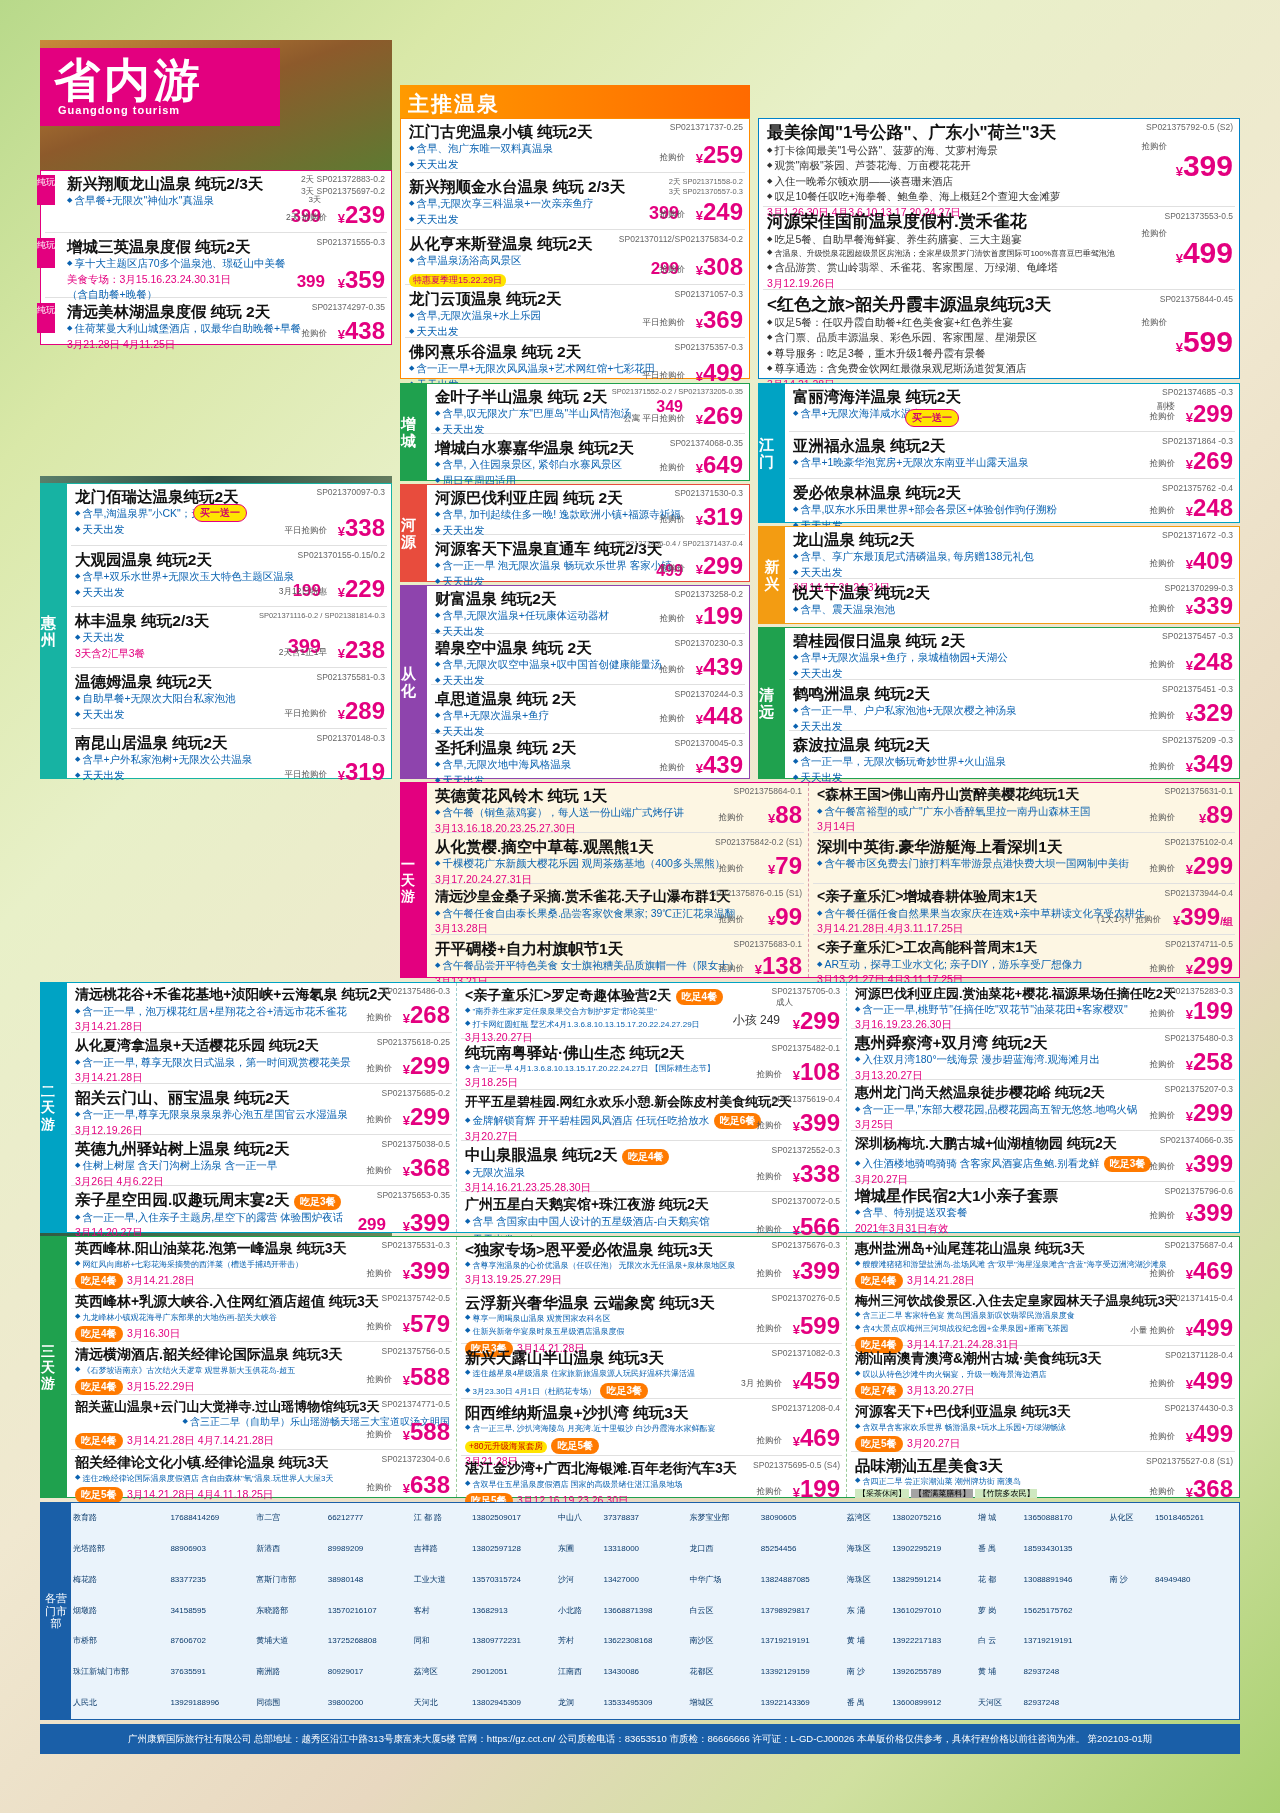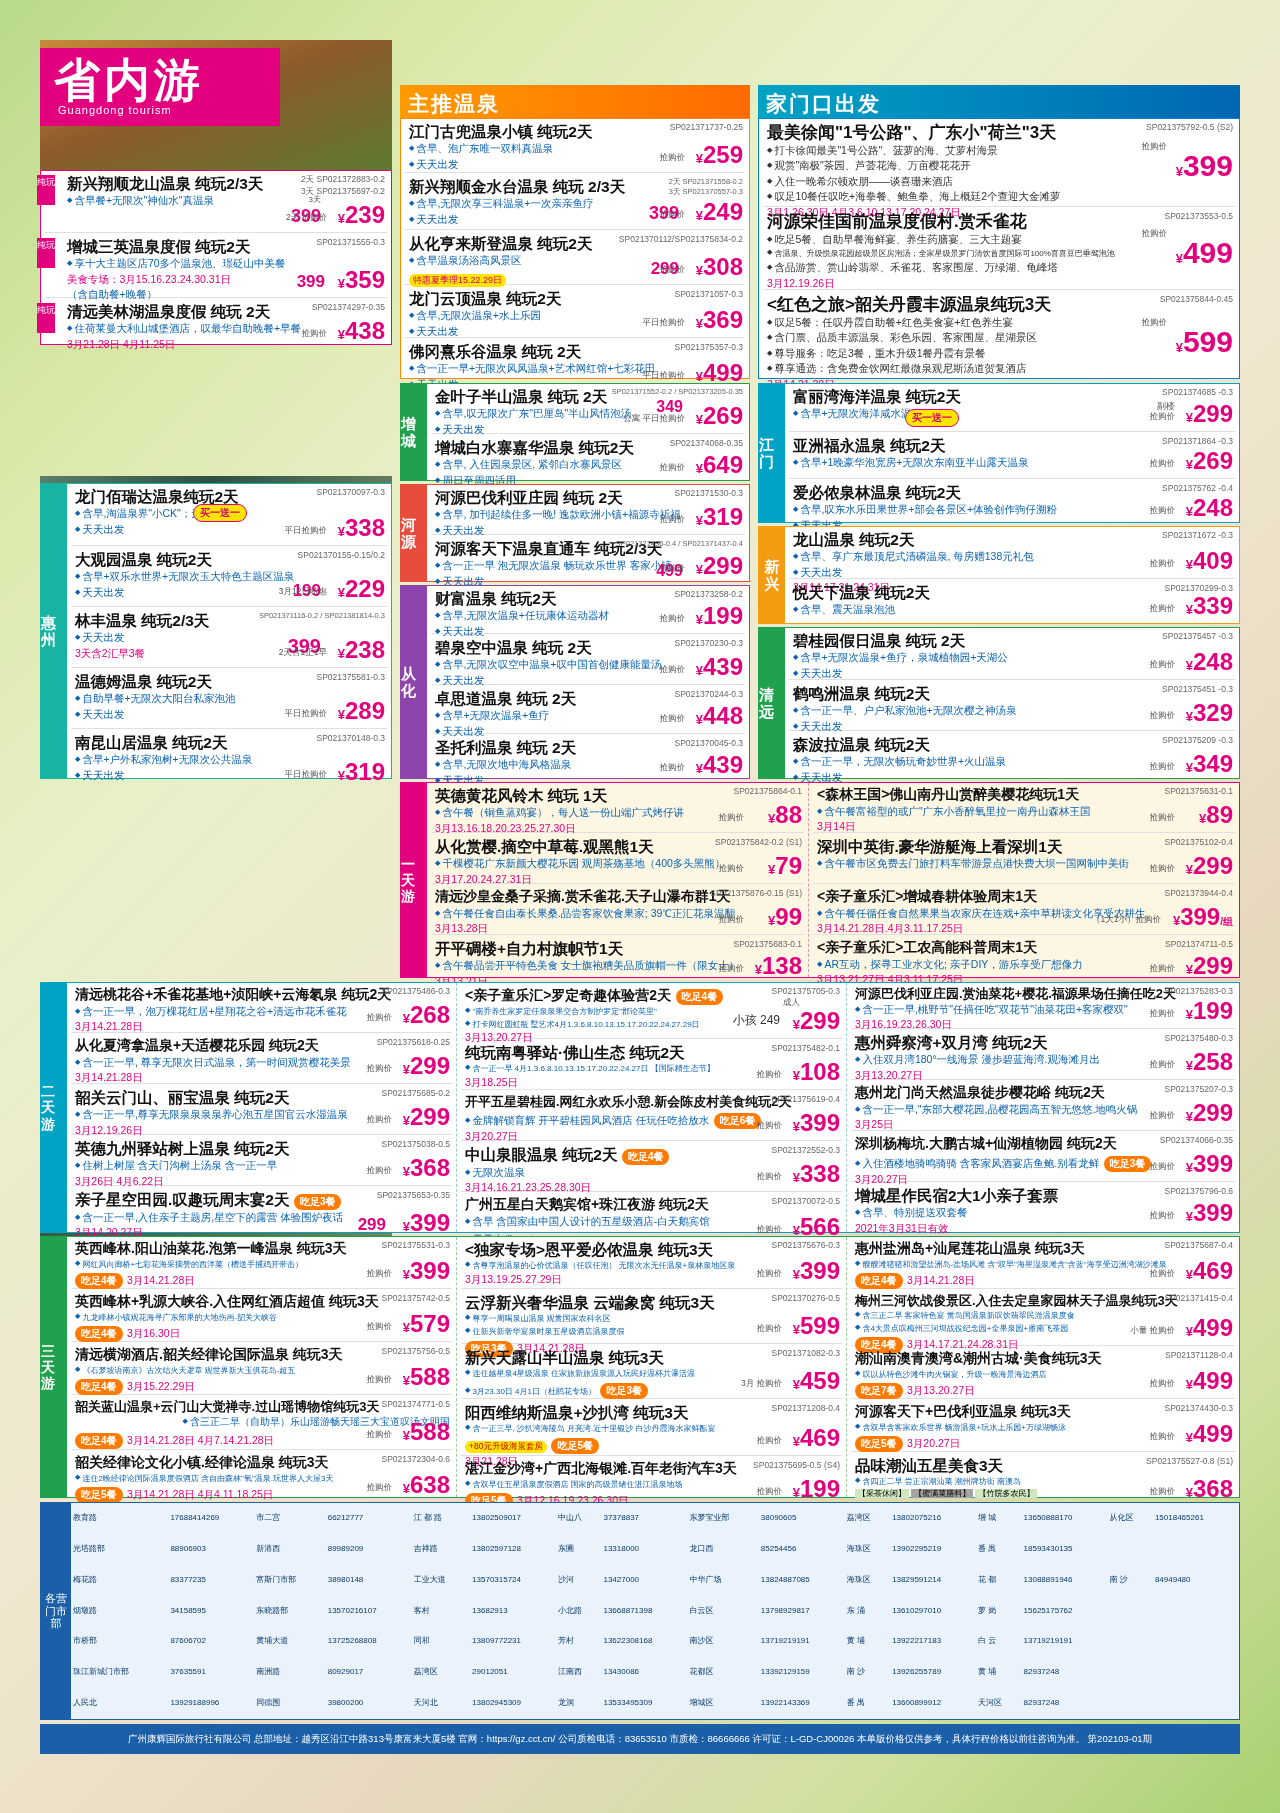--- a/index.html
+++ b/index.html
@@ -42,21 +42,21 @@
   .ftbl td { padding:0 2px; line-height:1.35; white-space:nowrap; }
 </style>
 </head>
 <body>
 
 <div class="page">
 
   <div class="sec photo" style="left:0;top:0;width:352px;height:130px;background:linear-gradient(160deg,#c98a3a,#8d5a2b 45%,#5e7a32);">
     <div style="position:absolute;left:0;top:8px;width:240px;height:78px;background:#e3007f;"></div>
     <div style="position:absolute;left:14px;top:10px;color:#fff;font-size:46px;font-weight:bold;letter-spacing:4px;">省内游</div>
-    <div style="position:absolute;left:18px;top:64px;color:#fff;font-size:11px;letter-spacing:1px;">Guangdong tourism</div>
+    <div style="position:absolute;left:18px;top:64px;color:#fff;font-size:11px;letter-spacing:1px;font-weight:bold;">Guangdong tourism</div>
   </div>
 
   <div class="sec card" style="left:0;top:130px;width:352px;height:175px;border:1px solid #e3007f;">
 
     <div class="item" style="height:60px;">
       <div style="position:absolute;left:-4px;top:4px;width:18px;height:30px;background:#e3007f;color:#fff;font-size:9px;text-align:center;line-height:1.1;padding-top:3px;">纯玩</div>
       <div class="code" style="white-space:pre;">2天 SP021372883-0.2
 3天 SP021375697-0.2</div>
       <div class="t" style="margin-left:18px;">新兴翔顺龙山温泉 纯玩2/3天</div>
       <div class="d blue dot" style="margin-left:18px;">含早餐+无限次"神仙水"真温泉</div>
@@ -290,23 +290,20 @@
         <div class="code">SP021370045-0.3</div>
         <div class="t">圣托利温泉 纯玩 2天</div>
         <div class="d blue dot">含早,无限次地中海风格温泉</div>
         <div class="d blue dot">天天出发</div>
         <div class="price"><span class="y">¥</span><span>439</span></div>
         <div class="plab">抢购价</div>
       </div>
     </div>
   </div>
 
-  <div class="sec" style="left:718px;top:45px;width:482px;">
-    <div class="band-title" style="background:linear-gradient(90deg,#00a3c4,#0066b3);">家门口出发</div>
-  </div>
   <div class="sec card" style="left:718px;top:78px;width:482px;height:261px;border:1px solid #0082c8;">
     <div class="item" style="height:86px;">
       <div class="code">SP021375792-0.5 (S2)</div>
       <div class="t" style="font-size:17px;">最美徐闻"1号公路"、广东小"荷兰"3天</div>
       <div class="d dot">打卡徐闻最美"1号公路"、菠萝的海、艾萝村海景</div>
       <div class="d dot">观赏"南极"茶园、芦荟花海、万亩樱花花开</div>
       <div class="d dot">入住一晚希尔顿欢朋——谈喜珊来酒店</div>
       <div class="d dot">叹足10餐任叹吃+海拳餐、鲍鱼拳、海上概廷2个查迎大金滩萝</div>
       <div class="d" style="color:#e3007f;margin-top:1px;">3月1.26.30日 4月3.6.10.13.17.20.24.27日</div>
       <div class="price" style="bottom:22px;font-size:30px;"><span class="y">¥</span><span>399</span></div>
@@ -557,21 +554,21 @@
     <div style="width:390px;border-right:1px dashed #9cc;">
       <div class="item" style="height:54px;">
         <div class="code">SP021375705-0.3</div>
         <div class="t" style="display:inline-block;font-size:14px;">&lt;亲子童乐汇&gt;罗定奇趣体验营2天</div>
         <span class="tag-orange">吃足4餐</span>
         <div class="d blue dot" style="font-size:8px;">"南乔养生家罗定任泉泉果交合方制护罗定"郡论英里"</div>
         <div class="d blue dot" style="font-size:8px;">打卡网红圆虹瓶 墅艺术4月1.3.6.8.10.13.15.17.20.22.24.27.29日</div>
         <div class="d" style="color:#e3007f;">3月13.20.27日</div>
         <div style="position:absolute;right:66px;bottom:8px;font-size:12px;color:#333;">小孩 249</div>
         <div class="price"><span class="y">¥</span><span>299</span></div>
-        <div class="plab" style="right:46px;bottom:28px;">成人</div>
+        <div class="plab" style="right:53px;bottom:28px;">成人</div>
       </div>
       <div class="sep"></div>
       <div class="item" style="height:48px;">
         <div class="code">SP021375482-0.1</div>
         <div class="t">纯玩南粤驿站·佛山生态 纯玩2天</div>
         <div class="d blue dot" style="font-size:8px;">含一正一早 4月1.3.6.8.10.13.15.17.20.22.24.27日 【国际精生态节】</div>
         <div class="d" style="color:#e3007f;">3月18.25日</div>
         <div class="price"><span class="y">¥</span><span>108</span></div>
         <div class="plab">抢购价</div>
       </div>

